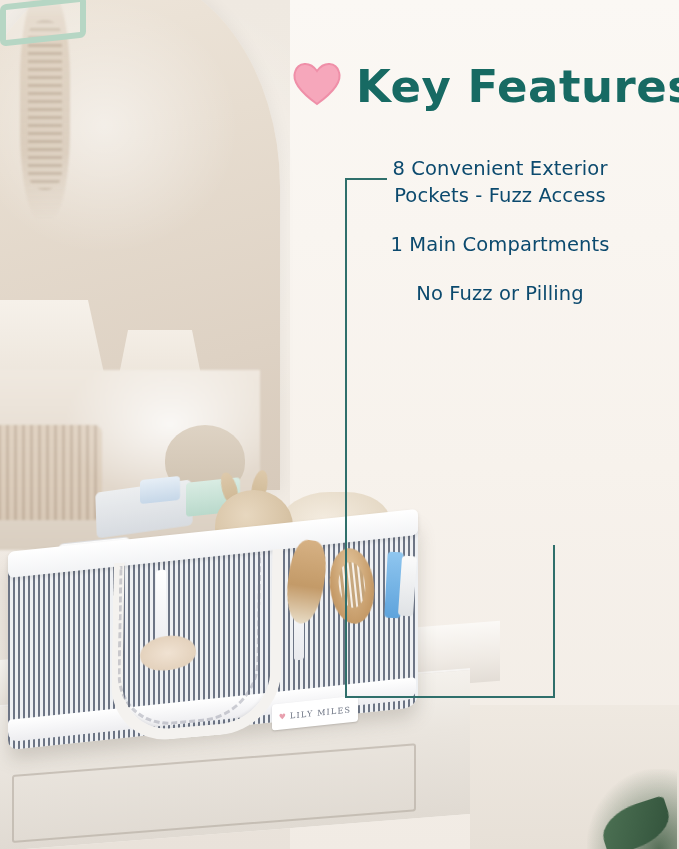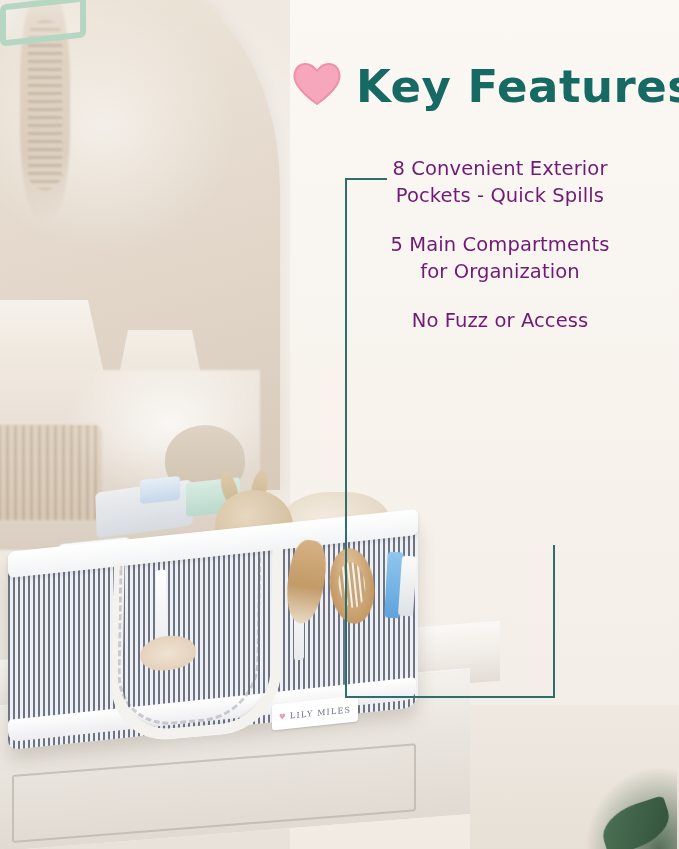--- a/index.html
+++ b/index.html
@@ -373,21 +373,21 @@
     white-space: nowrap;
   }
 
   .features {
     position: absolute;
     left: 330px; top: 155px;
     width: 340px;
   }
   .feature {
     text-align: center;
-    color: #701a75;
+    color: #0c4a6e;
     font-size: 19.5px;
     line-height: 27px;
     letter-spacing: 0.1px;
     margin-bottom: 22px;
     font-family: "DejaVu Sans", sans-serif;
   }
   .feature .l2 { display: block; }
 
   
   .connector-v {
@@ -483,25 +483,24 @@
     <div class="title">Key Features</div>
 
     <div class="connector-v"></div>
     <div class="tick" style="top:178px;"></div>
     <div class="tick-bottom"></div>
     <div class="tick-bottom-up"></div>
 
     <div class="features">
       <div class="feature">
         <span>8 Convenient Exterior</span>
-        <span class="l2">Pockets - Quick Spills</span>
+        <span class="l2">Pockets - Fuzz Access</span>
       </div>
       <div class="feature">
-        <span>5 Main Compartments</span>
-        <span class="l2">for Organization</span>
+        <span>1 Main Compartments</span>
       </div>
       <div class="feature">
-        <span>No Fuzz or Access</span>
+        <span>No Fuzz or Pilling</span>
       </div>
     </div>
 
   </div>
 </div>
 
 </body></html>

